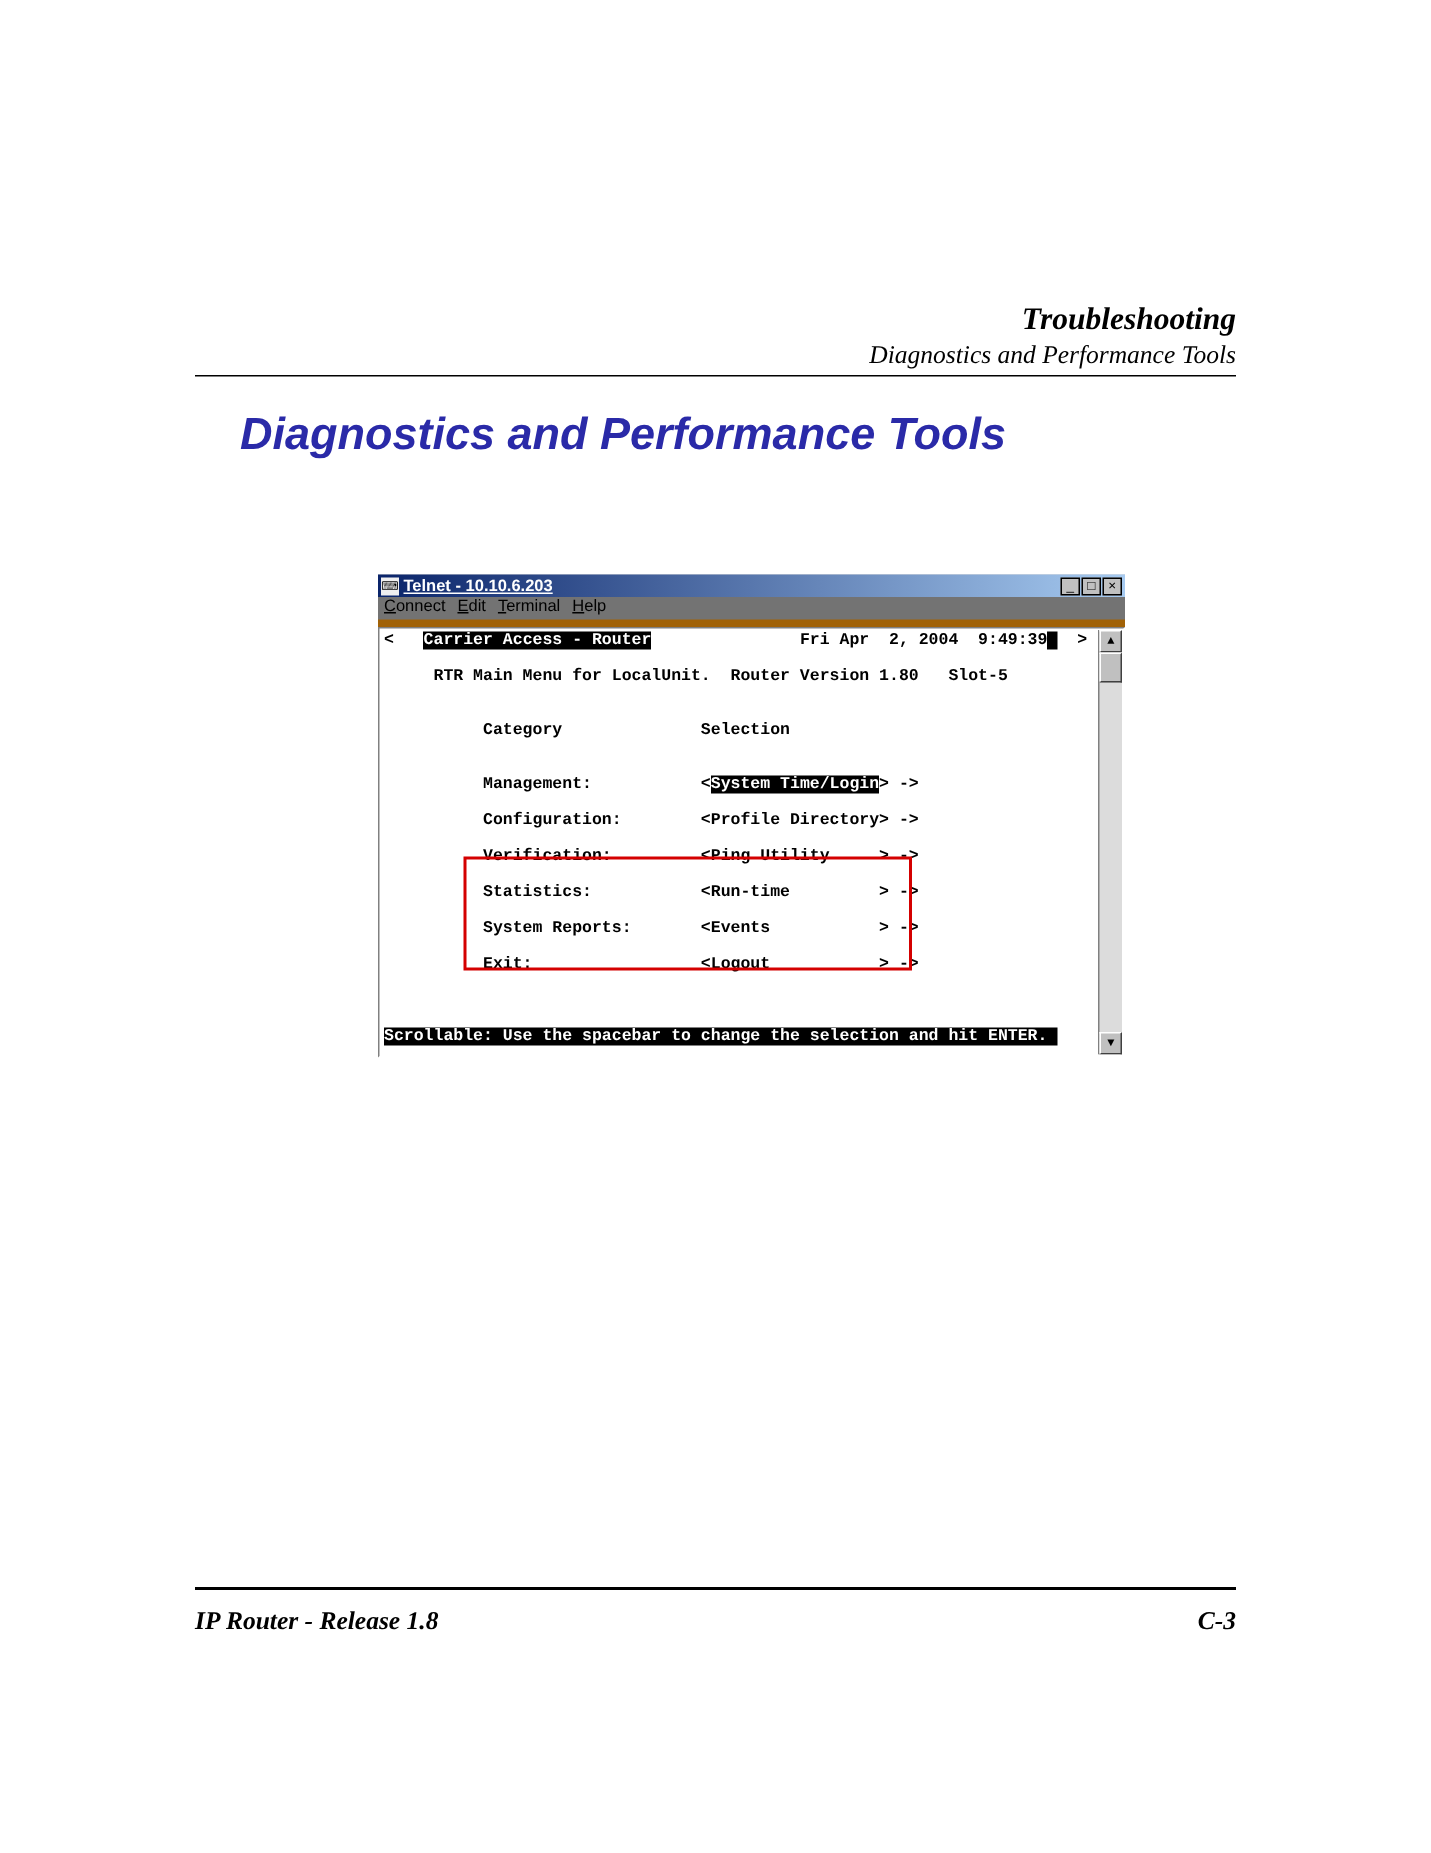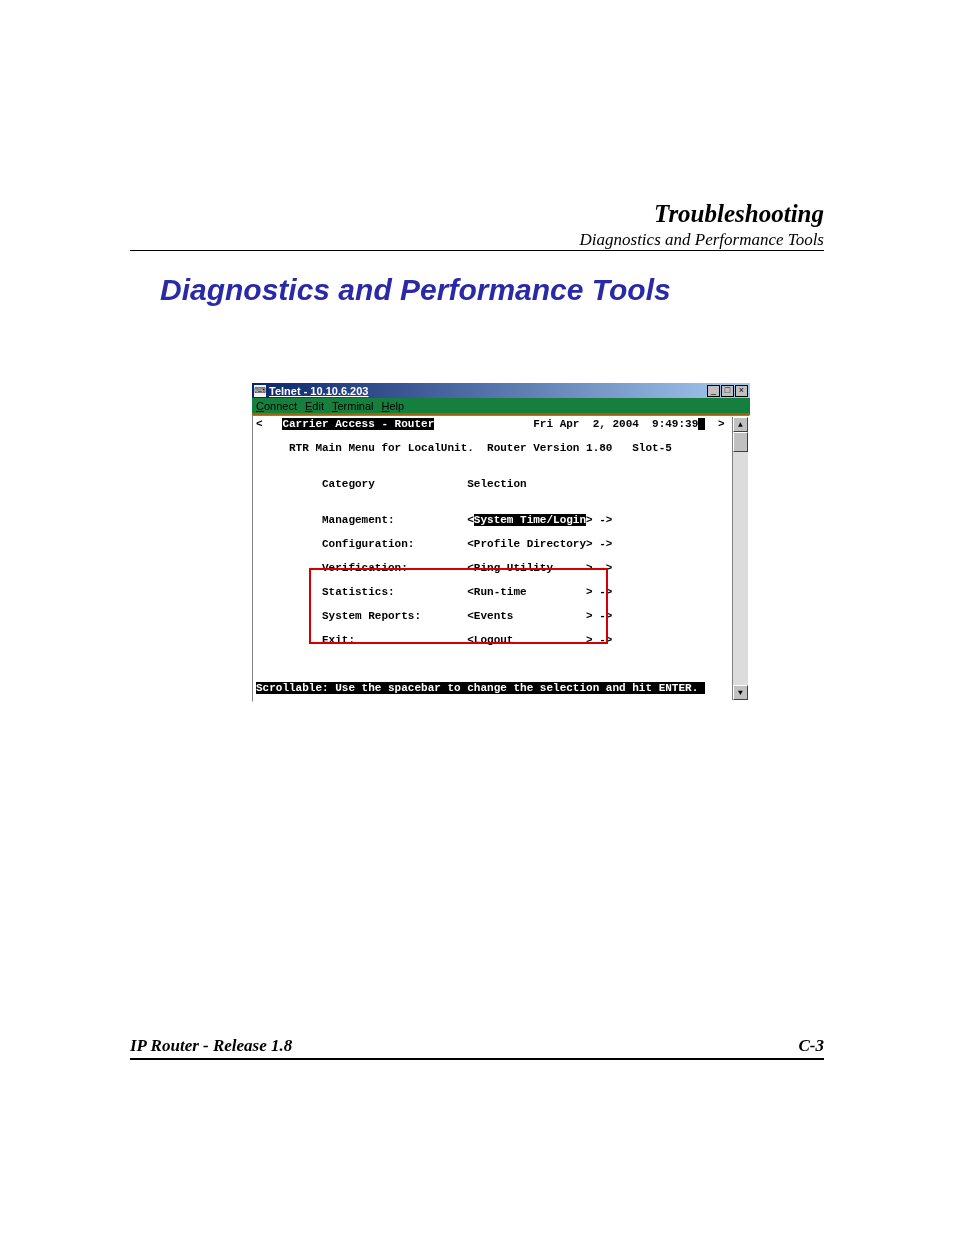--- a/index.html
+++ b/index.html
@@ -19,21 +19,21 @@
   }
   .header {
     position: absolute;
     top: 200px;
     right: 130px;
     text-align: right;
   }
   .header-title {
     font-style: italic;
     font-weight: bold;
-    font-size: 25px;
+    font-size: 21px;
   }
   .header-sub {
     font-style: italic;
     font-size: 17px;
     margin-top: 2px;
   }
   .header-rule {
     position: absolute;
     top: 250px;
     left: 130px;
@@ -110,28 +110,27 @@
     box-sizing: border-box;
     display: flex;
     align-items: center;
     justify-content: center;
     font-family: Arial, sans-serif;
     font-size: 9px;
     line-height: 1;
   }
   .menubar {
     height: 15px;
-    background: #15803d;
-    display: flex;
-    align-items: center;
+    background: #737373;
+    display: flex;
     padding: 0 4px;
     gap: 8px;
     font-family: Tahoma, Arial, sans-serif;
     font-size: 11px;
-    border-bottom: 2px solid #a16207;
+    border-bottom: 5px solid #a16207;
   }
   .menubar span u { text-decoration: underline; }
   .terminal {
     position: relative;
     background: #fff;
     height: 287px;
     border-left: 1px solid #808080;
     border-top: 1px solid #808080;
     border-right: 1px solid #fff;
     border-bottom: 1px solid #fff;
@@ -196,21 +195,21 @@
     position: absolute;
     left: 130px;
     right: 130px;
     top: 1058px;
     border-top: 2px solid #000;
   }
   .footer {
     position: absolute;
     left: 130px;
     right: 130px;
-    top: 1036px;
+    top: 1071px;
     display: flex;
     justify-content: space-between;
     font-style: italic;
     font-weight: bold;
     font-size: 17px;
   }
 </style>
 </head>
 <body>
 

